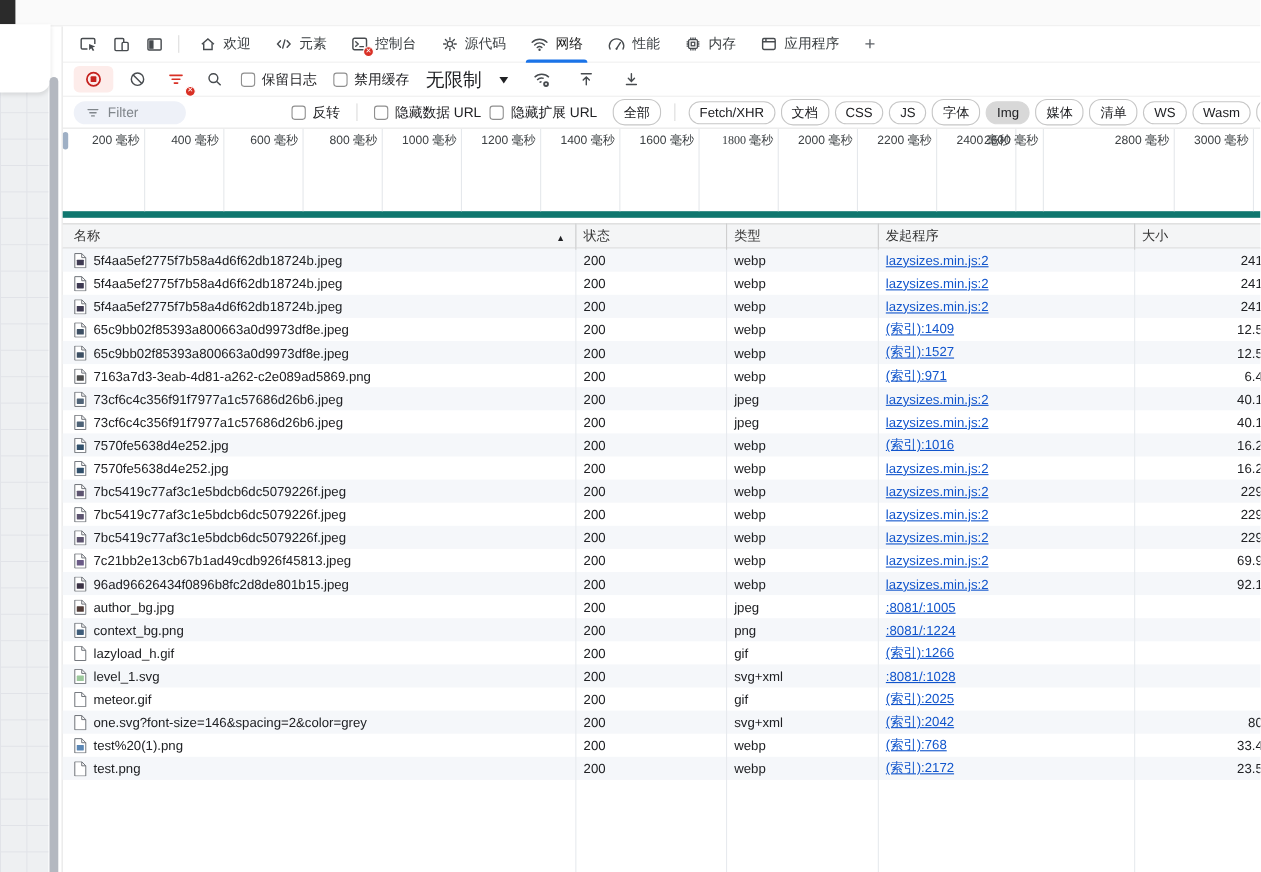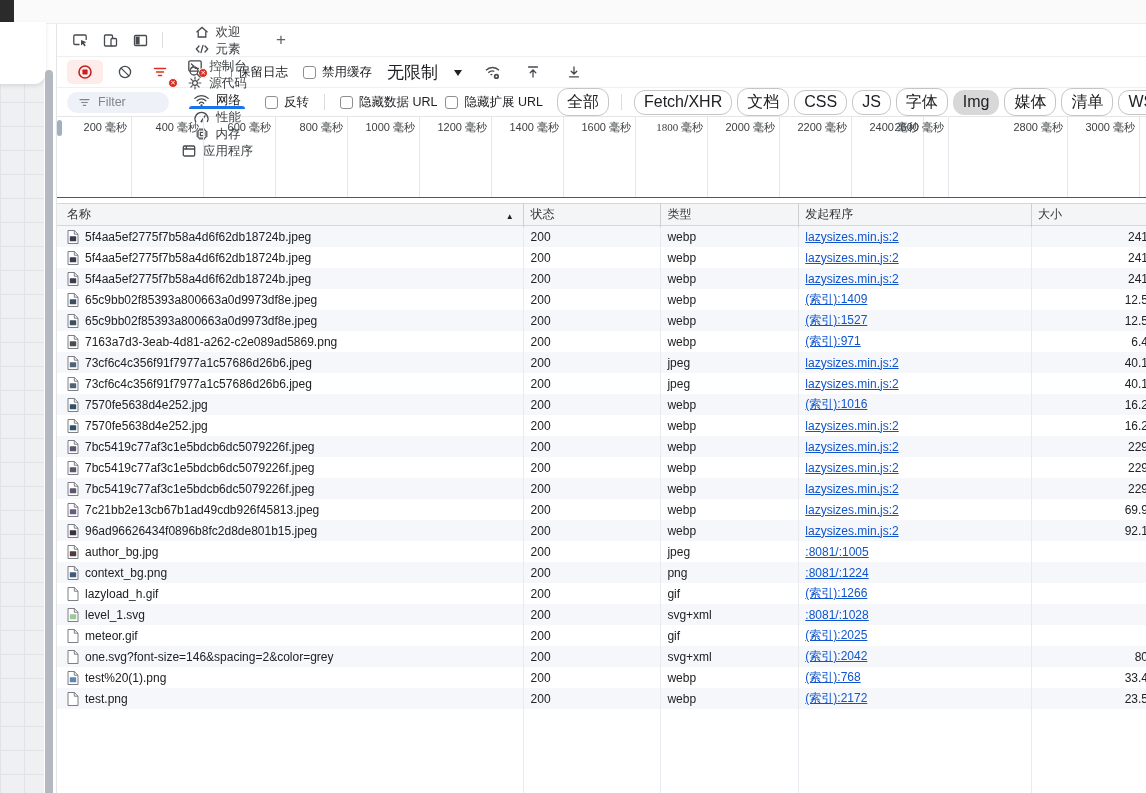--- a/index.html
+++ b/index.html
@@ -36,25 +36,25 @@
   .tool-ico { width:26px; height:24px; display:flex; align-items:center; justify-content:center; border-radius:4px; cursor:pointer; position:relative; flex:none; }
   .cb-label { display:flex; align-items:center; gap:6px; font-size:12.5px; color:#202124; cursor:pointer; white-space:nowrap; }
   .cb { width:13px; height:13px; border:1px solid #8f8f8f; border-radius:3px; background:#fff; flex:none; }
   .throttle { display:flex; align-items:center; gap:16px; padding:0 6px; font-size:17px; cursor:pointer; white-space:nowrap; }
   .caret { width:0; height:0; border:4.5px solid transparent; border-top:6px solid #202124; margin-top:5px; }
 
   .filterbar { height:29px; display:flex; align-items:center; gap:8px; padding:0 10px; border-bottom:1px solid #e6e6e6; overflow:hidden; }
   .filter-pill { width:102px; height:21px; background:#eef1f8; border-radius:12px; display:flex; align-items:center; gap:7px; padding:0 11px; color:#80868b; font-size:12.5px; flex:none; cursor:text; }
   .fb-spacer { width:80px; flex:none; }
   .chips { display:flex; align-items:center; gap:5px; flex:none; }
-  .chip { font-family:inherit; font-size:16px; color:#202124; background:#fff; border:1px solid #c6c6c6; border-radius:11px; padding:2.5px 9px; cursor:pointer; white-space:nowrap; }
+  .chip { font-family:inherit; font-size:12px; color:#202124; background:#fff; border:1px solid #c6c6c6; border-radius:11px; padding:2.5px 9px; cursor:pointer; white-space:nowrap; }
   .chip.selected { background:#d8d8d8; border-color:#d8d8d8; }
 
   
-  .overview { position:relative; height:81px; border-bottom:1px solid #0f766e; overflow:hidden; }
+  .overview { position:relative; height:81px; border-bottom:6px solid #0f766e; overflow:hidden; }
   .tick { position:absolute; top:0; height:81px; width:72px; border-right:1px solid #e5e8ec; font-size:11px; color:#3c4043; text-align:right; padding:3px 4px 0 0; white-space:nowrap; }
   .overview-grip { position:absolute; left:0; top:3px; width:5px; height:16px; background:#9fb0c5; border-radius:3px; }
 
   
   .net-table { position:absolute; left:0; top:179px; right:-2px; bottom:0; }
   .thead { display:flex; height:23px; background:#f4f5f6; border-top:1px solid #d6d6d6; border-bottom:1px solid #d6d6d6; font-size:12px; color:#333; align-items:center; }
   .th { padding-left:8px; white-space:nowrap; position:relative; }
   .th.c-name { padding-left:10px; display:flex; align-items:center; }
   .sort-arrow { position:absolute; right:9px; top:6px; font-size:8px; color:#202124; }
   .c-name { width:466px; } .c-status { width:137px; } .c-type { width:138px; } .c-init { width:233px; } .c-size { width:118px; text-align:right; }
@@ -104,21 +104,21 @@
           <span class="icon-btn">
             <span class="tab-ico">
               <svg width="17" height="17" viewBox="0 0 17 17" fill="none" stroke="#474b4f" stroke-width="1.3">
                 <rect x="2.5" y="3.5" width="12" height="10" rx="1"></rect>
                 <rect x="3.6" y="4.6" width="4" height="7.8" fill="#474b4f" stroke="none"></rect>
               </svg>
             </span>
           </span>
         </span>
       <span class="vsep"></span>
-      <span id="tab-slot" style="display:flex;align-items:center;height:33px;flex-direction:column;">
+      <span id="tab-slot" style="display:flex;align-items:center;height:33px;">
           <div class="tab">
             <span class="tab-ico">
               <svg width="16" height="16" viewBox="0 0 16 16" fill="none" stroke="#474b4f" stroke-width="1.3">
                 <path d="M2.5 8.2 8 3.4l5.5 4.8"></path>
                 <path d="M4.2 7.3V13h7.6V7.3"></path>
               </svg>
             </span>
             <span class="tab-label">欢迎</span>
           </div>
           <div class="tab">

